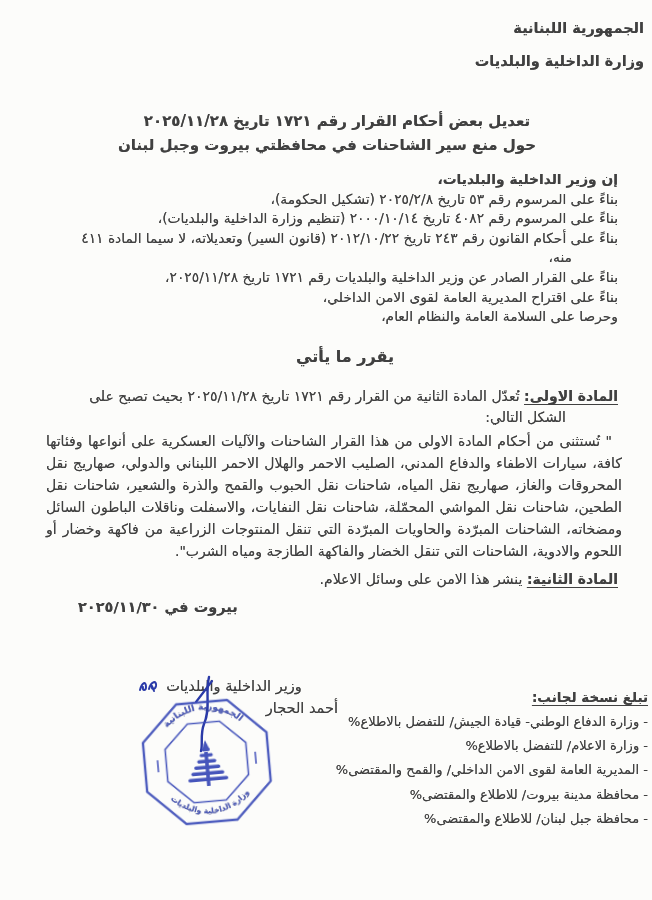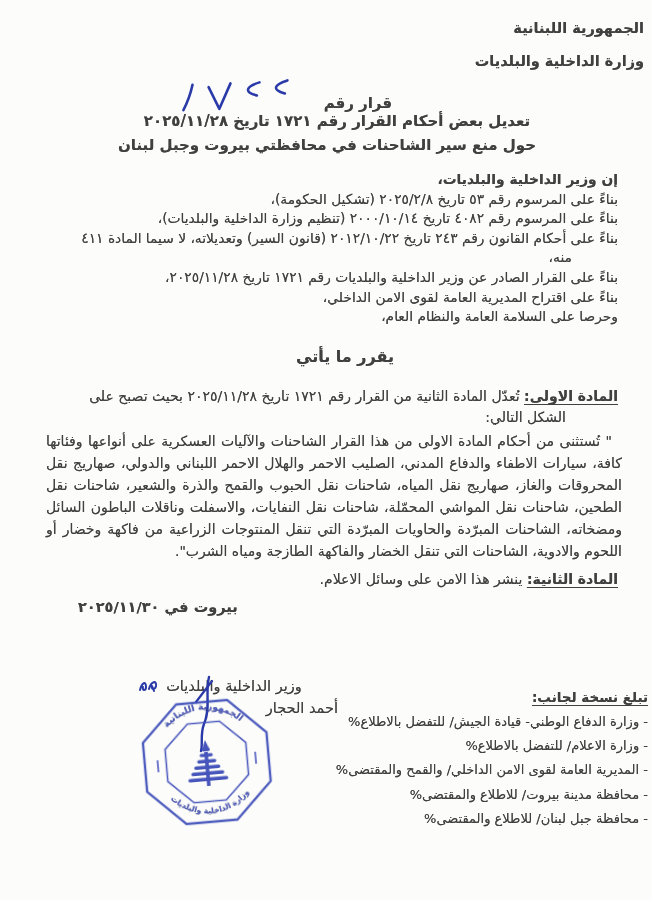--- a/index.html
+++ b/index.html
@@ -48,31 +48,20 @@
 </head>
 <body>
 
 <div class="doc">
 
   <div class="abs header">
     <div>الجمهورية اللبنانية</div>
     <div>وزارة الداخلية والبلديات</div>
   </div>
 
-  <div class="abs title-line1">
-    <span class="decree-label">قرار رقم</span>
-    <span class="hw-num" title="١٧٢٢">
-      <svg width="128" height="34" viewBox="0 0 128 34">
-        <path class="ink" stroke-width="2.6" d="M 15,4 C 13,12 9,22 5,29"></path>
-        <path class="ink" stroke-width="2.6" d="M 31,7 L 41,29 L 53,4"></path>
-        <path class="ink" stroke-width="2.6" d="M 82,4 C 68,8 66,13 79,17"></path>
-        <path class="ink" stroke-width="2.6" d="M 110,3 C 96,7 94,12 107,16"></path>
-      </svg>
-    </span>
-  </div>
   <div class="abs title-sub1">تعديل بعض أحكام القرار رقم ١٧٢١ تاريخ ٢٠٢٥/١١/٢٨</div>
   <div class="abs title-sub2">حول منع سير الشاحنات في محافظتي بيروت وجبل لبنان</div>
 
   <div class="abs preamble">
     <div class="opening">إن وزير الداخلية والبلديات،</div>
     <div class="clause">بناءً على المرسوم رقم ٥٣ تاريخ ٢٠٢٥/٢/٨ (تشكيل الحكومة)،</div>
     <div class="clause">بناءً على المرسوم رقم ٤٠٨٢ تاريخ ٢٠٠٠/١٠/١٤ (تنظيم وزارة الداخلية والبلديات)،</div>
     <div class="clause">بناءً على أحكام القانون رقم ٢٤٣ تاريخ ٢٠١٢/١٠/٢٢ (قانون السير) وتعديلاته، لا سيما المادة ٤١١ منه،</div>
     <div class="clause">بناءً على القرار الصادر عن وزير الداخلية والبلديات رقم ١٧٢١ تاريخ ٢٠٢٥/١١/٢٨،</div>
     <div class="clause">بناءً على اقتراح المديرية العامة لقوى الامن الداخلي،</div>

